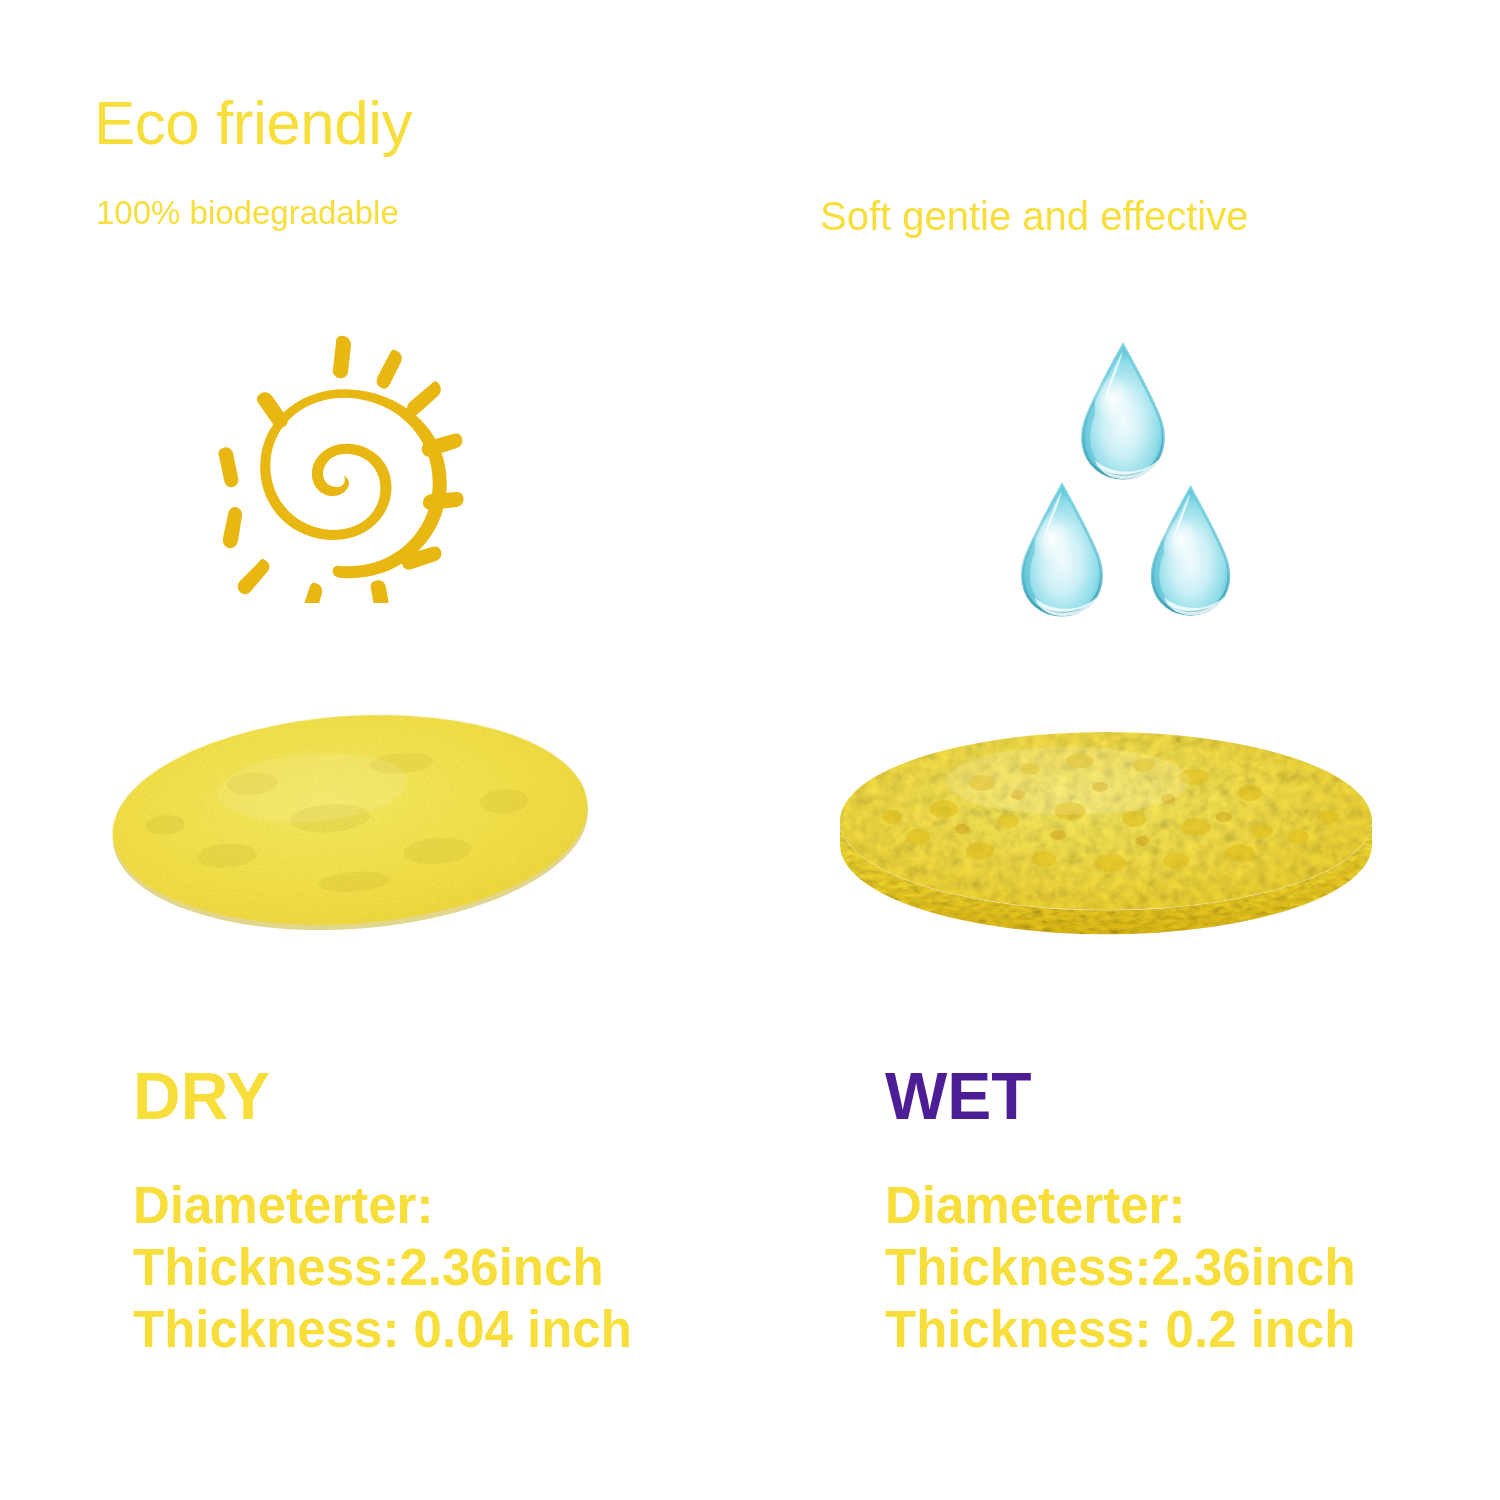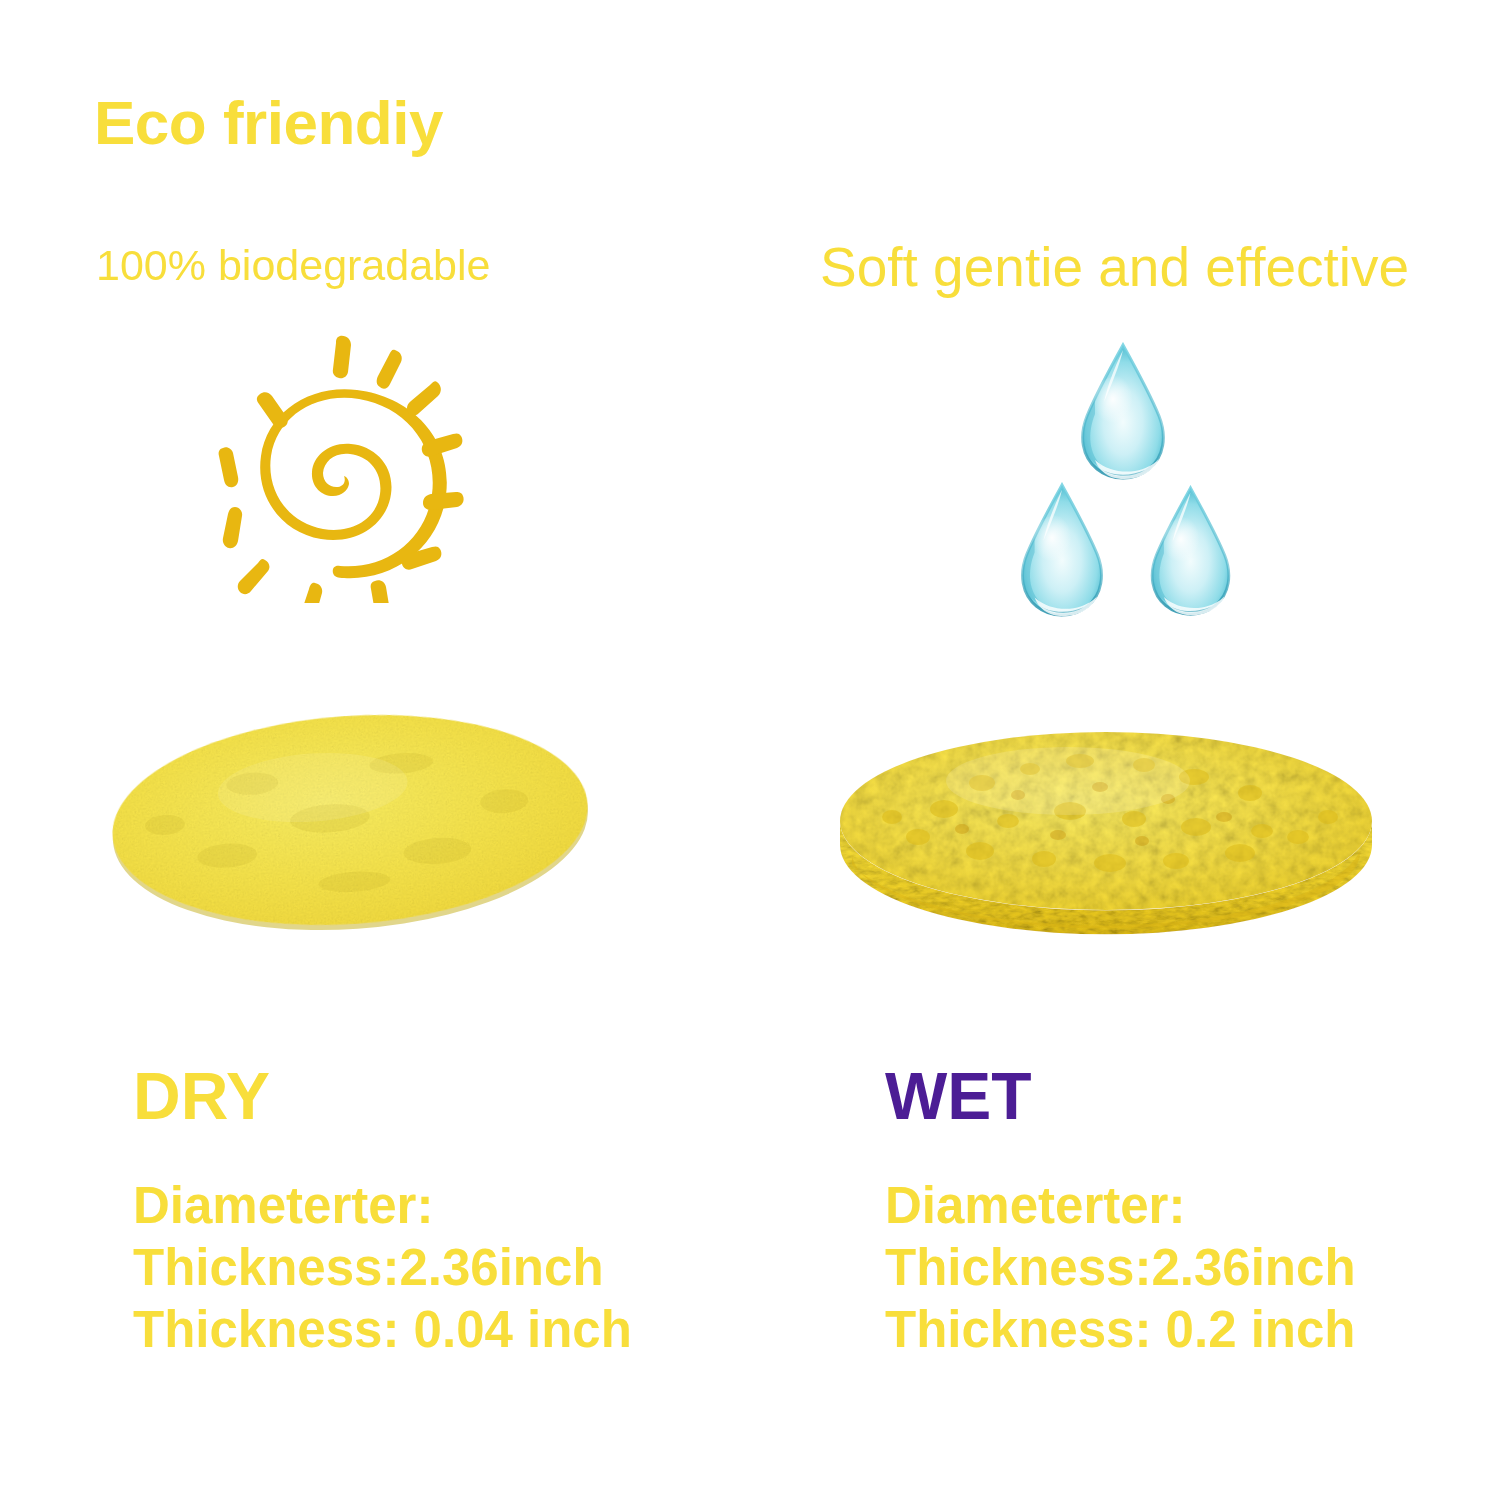--- a/index.html
+++ b/index.html
@@ -14,36 +14,36 @@
     position: relative;
     width: 1500px;
     height: 1500px;
     background: #ffffff;
     overflow: hidden;
   }
 
   
   .col-head {
     position: absolute;
-    font-weight: bold;
+    font-weight: normal;
     letter-spacing: -0.5px;
     white-space: nowrap;
     line-height: 1;
   }
   .col-sub {
     position: absolute;
     font-weight: normal;
     white-space: nowrap;
     line-height: 1;
   }
 
   #head-left   { left: 94px;  top: 92px;  font-size: 62px; }
-  #sub-left    { left: 96px;  top: 196px; font-size: 43px; margin-top: 48px; }
+  #sub-left    { left: 96px;  top: 196px; font-size: 33px; }
   #head-right  { left: 818px; top: 92px;  font-size: 62px; }
-  #sub-right   { left: 820px; top: 196px; font-size: 55px; margin-top: 44px; }
+  #sub-right   { left: 820px; top: 196px; font-size: 40px; }
 
   .state-title {
     position: absolute;
     font-weight: bold;
     font-size: 66px;
     line-height: 1;
     letter-spacing: 0px;
     white-space: nowrap;
   }
   .spec-list {

